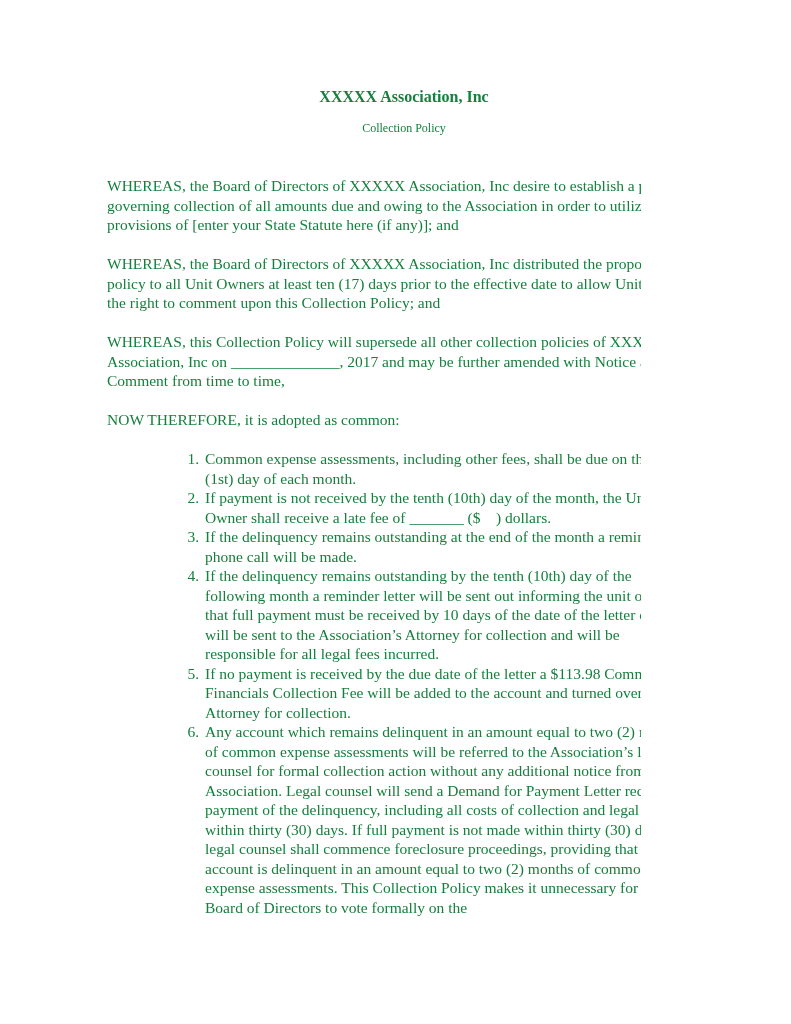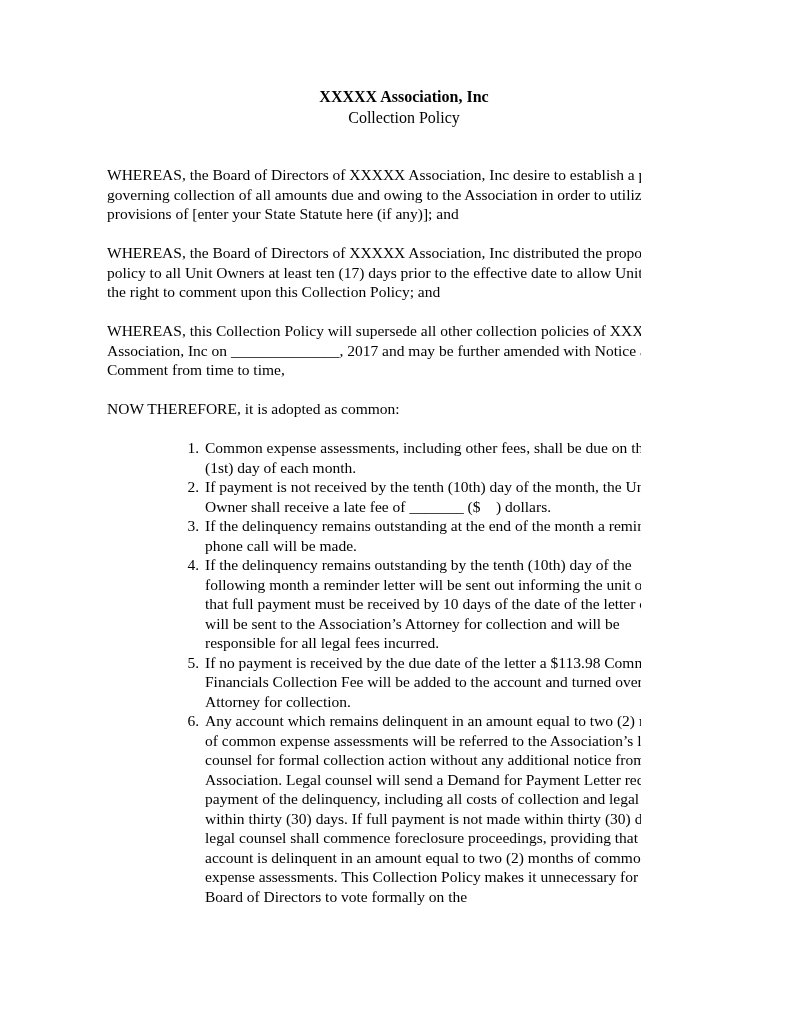--- a/index.html
+++ b/index.html
@@ -7,21 +7,21 @@
     padding: 0;
     background: #ffffff;
   }
   .page {
     position: relative;
     width: 641px;
     height: 1024px;
     background: #ffffff;
     overflow: hidden;
     font-family: "Liberation Serif", "DejaVu Serif", serif;
-    color: #000000;
+    color: #15803d;
     -webkit-font-smoothing: antialiased;
   }
   .content {
     padding-top: 86px;
     margin-left: 107px;
     width: 594px;
     font-size: 15.5px;
     line-height: 19.5px;
     text-align: left;
   }
@@ -30,22 +30,22 @@
     margin-bottom: 37px;
     line-height: 21px;
   }
   .doc-title .title-main {
     font-weight: bold;
     font-size: 16px;
     margin: 0;
   }
   .doc-title .title-sub {
     font-weight: normal;
-    font-size: 16px;
-    margin: 0;
+    font-size: 12px;
+    margin: 11px;
   }
   p.body-para {
     margin: 0 0 19.5px 0;
   }
   ol.policy-list {
     margin: 12px;
     padding: 0 0 0 84px;
     list-style-position: outside;
   }
   ol.policy-list li {

